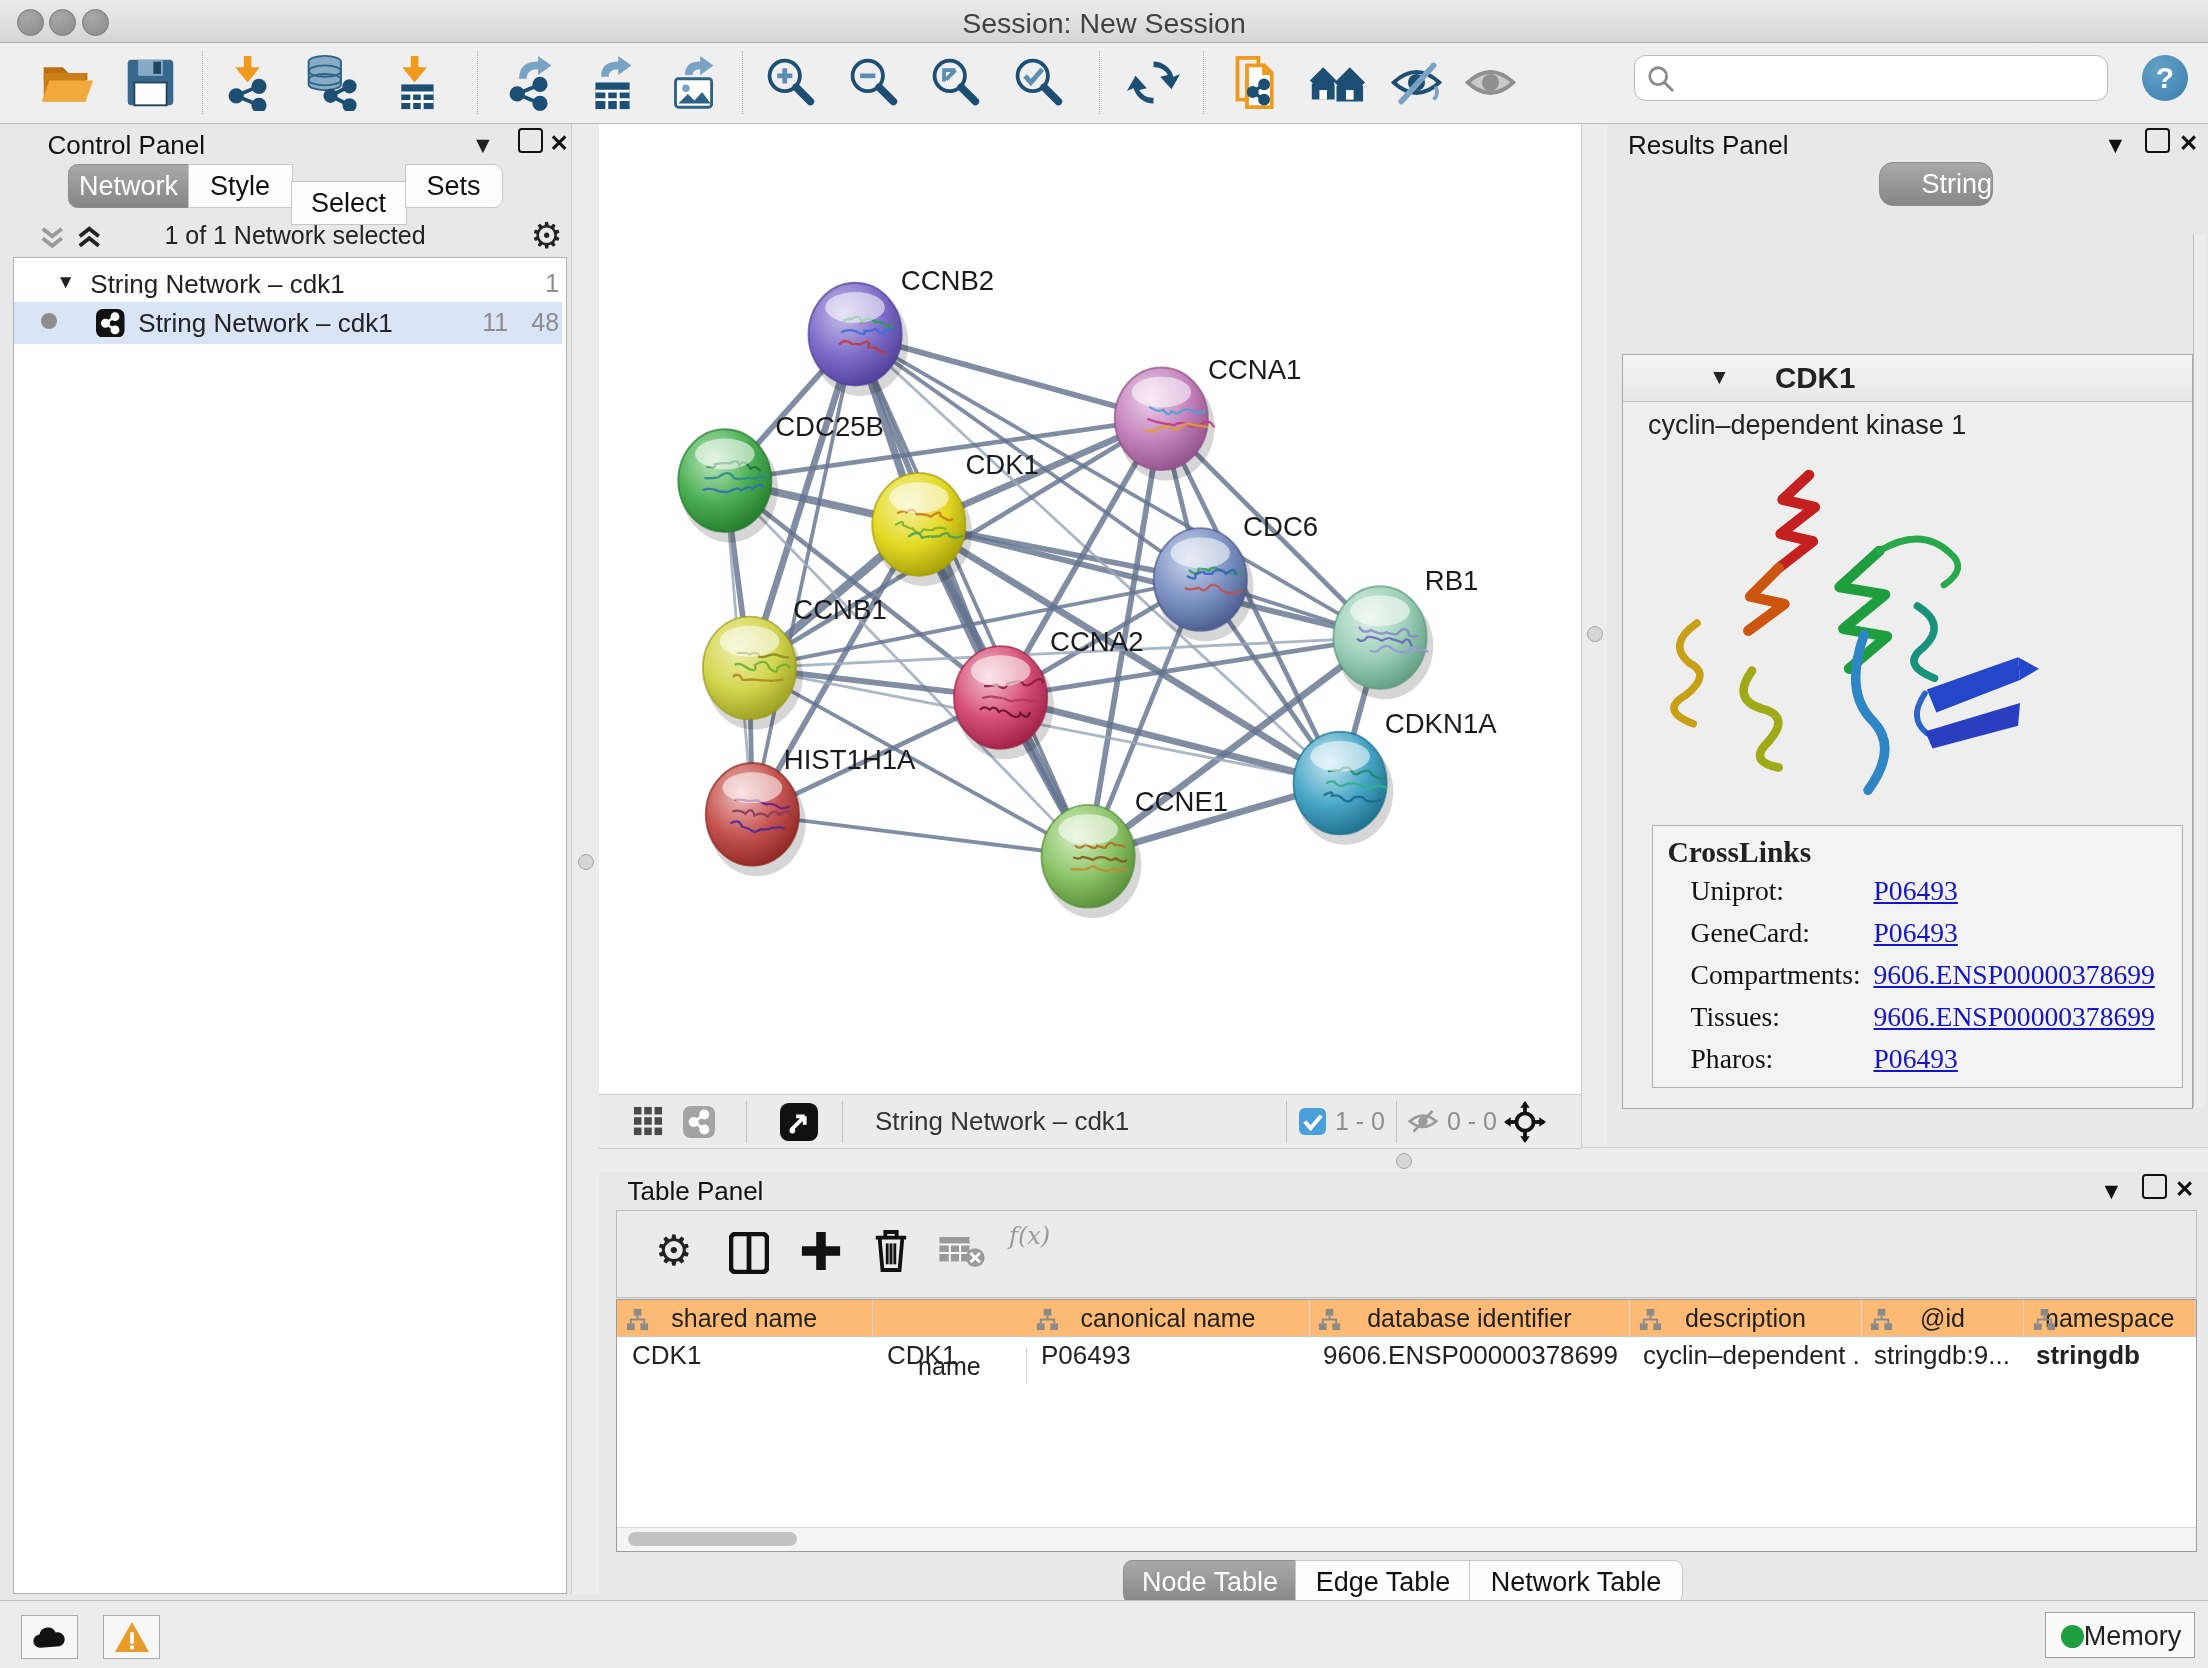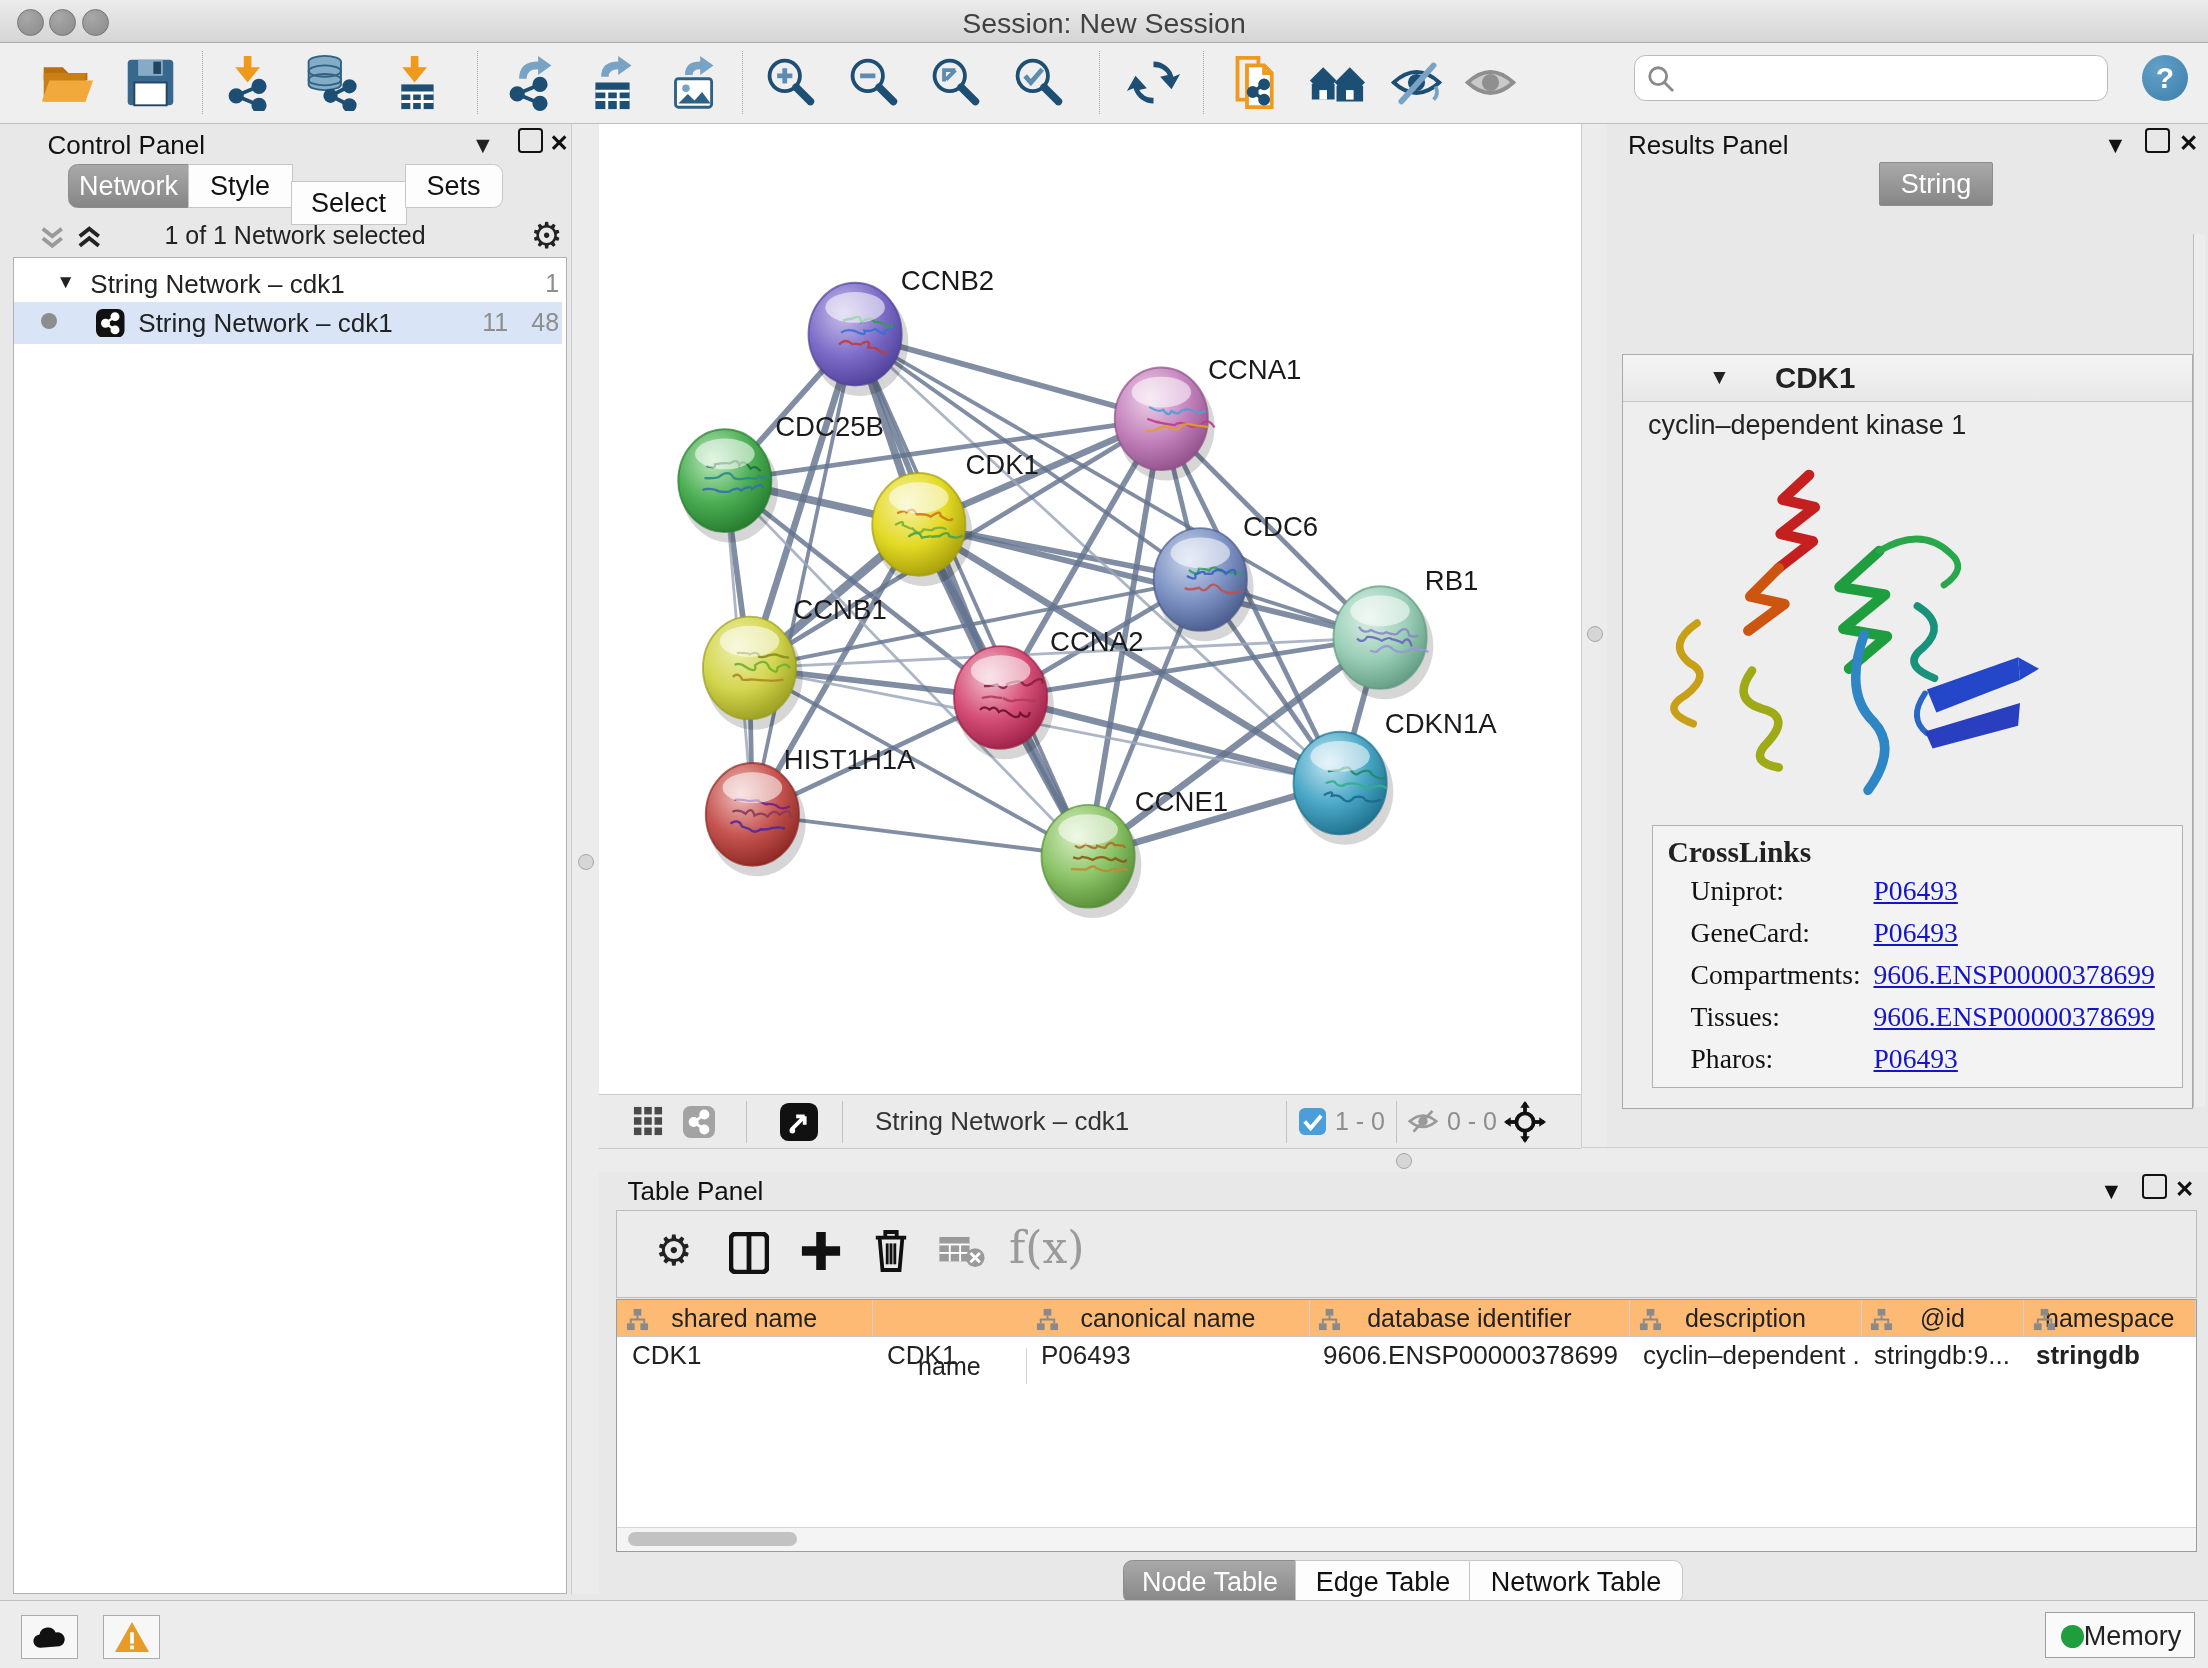--- a/index.html
+++ b/index.html
@@ -26,21 +26,21 @@
   #helpbtn{position:absolute;left:2142px;top:12.4px;width:46px;height:46px;border-radius:50%;
     background:radial-gradient(circle at 35% 30%,#63a0c8,#3c7fab);color:#fff;font-weight:bold;
     font-size:30px;text-align:center;line-height:46px;}
   
   .phead{font-size:26px;color:#111;}
   .pctl{position:absolute;font-size:23px;color:#111;}
   .tab{position:absolute;height:42px;background:#fdfdfd;border:1px solid #c6c6c6;
     text-align:center;font-size:27px;line-height:42px;color:#111;}
   .tab.sel{background:linear-gradient(#a9a9a9,#868686);color:#fff;border-color:#8c8c8c;}
   .rnd-l{border-radius:9.5px 0 0 9.5px;} .rnd-r{border-radius:0 9.5px 9.5px 0;}
-  .rnd{border-radius:2px;}
+  .rnd{border-radius:14px;text-align:right;}
   
   #cpanel{left:9.5px;top:124px;width:561px;height:1470px;background:#e8e8e8;}
   #cplist{position:absolute;left:3.8px;top:133px;width:552px;height:1335px;background:#fff;
     border:1.9px solid #b1b1b1;}
   .netrow{position:absolute;left:0;width:548px;height:42px;font-size:26px;}
   .cnt{position:absolute;color:#8d8d8d;font-size:25px;}
   
   #canvas{left:599px;top:124px;width:982px;height:970px;background:#fff;}
   #viewbar{left:599px;top:1094px;width:982px;height:53px;background:#ebebeb;
     border-top:1px solid #c9c9c9;border-bottom:1px solid #c9c9c9;}
@@ -674,21 +674,21 @@
             <rect x="1" y="1" width="32" height="26" fill="#9a9a9a"></rect>
             <g stroke="#fff" stroke-width="2">
               <line x1="1" y1="9" x2="33" y2="9"></line>
               <line x1="1" y1="18" x2="33" y2="18"></line>
               <line x1="12" y1="9" x2="12" y2="27"></line>
               <line x1="23" y1="9" x2="23" y2="27"></line>
             </g>
             <circle cx="39" cy="23" r="10" fill="#9a9a9a"></circle>
             <path d="M34 18l10 10M44 18l-10 10" stroke="#fff" stroke-width="3"></path>
           </svg></div>
-      <div class="abs" style="left:392px;top:11.4px;font-family:'DejaVu Serif',serif;font-size:44px;color:#9a9a9a">f(x)</div>
+      <div class="abs" style="left:392px;top:11.4px;font-family:'DejaVu Serif',serif;font-style:italic;font-size:24px;color:#9a9a9a">f(x)</div>
     </div>
     <div id="tblbox">
       <div id="thead">
           <div class="hcell" style="width: 255px;"><svg class="hico" width="25" height="25" viewBox="0 0 26 26">
               <g fill="#8a8a8a">
                 <rect x="9" y="2" width="8" height="7"></rect>
                 <rect x="2" y="17" width="8" height="7"></rect>
                 <rect x="16" y="17" width="8" height="7"></rect>
               </g>
               <path d="M13 9v4M6 17v-4h14v4" fill="none" stroke="#8a8a8a" stroke-width="2"></path>

